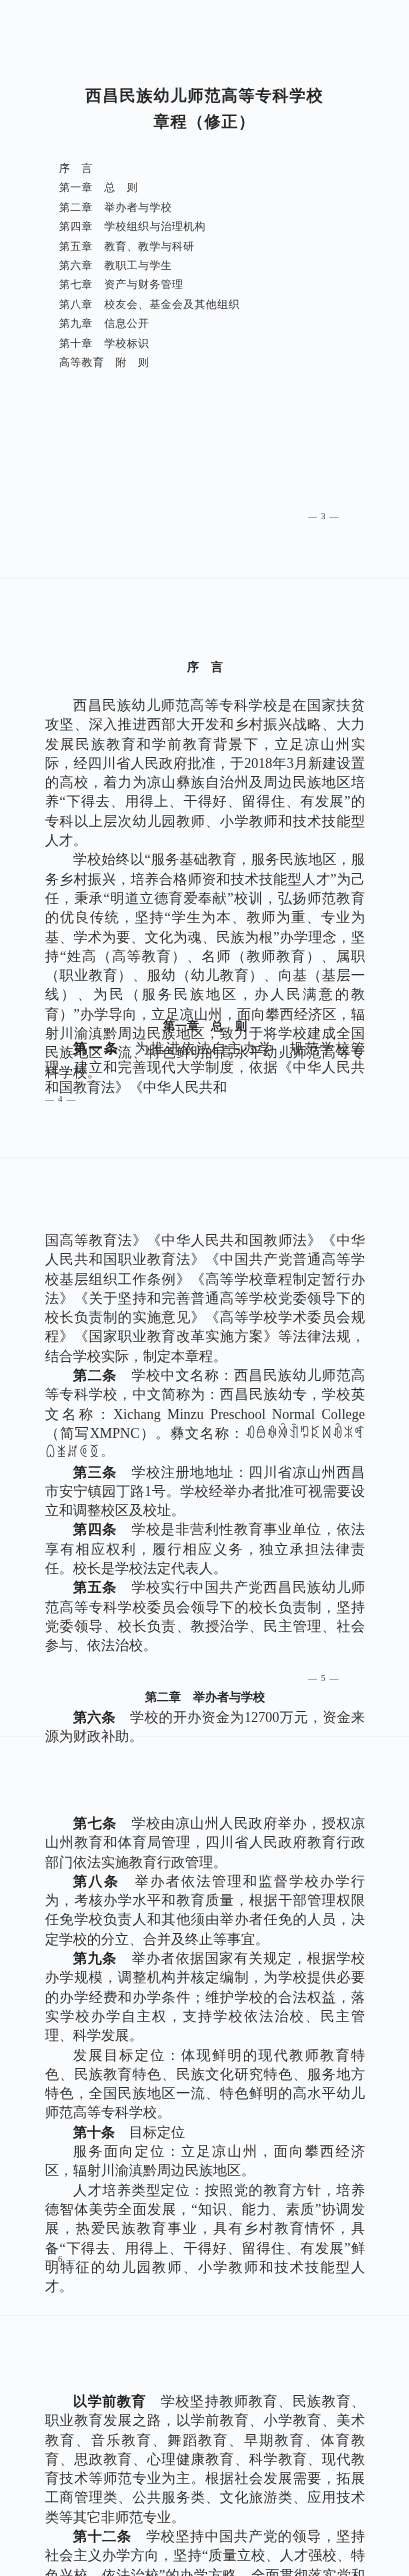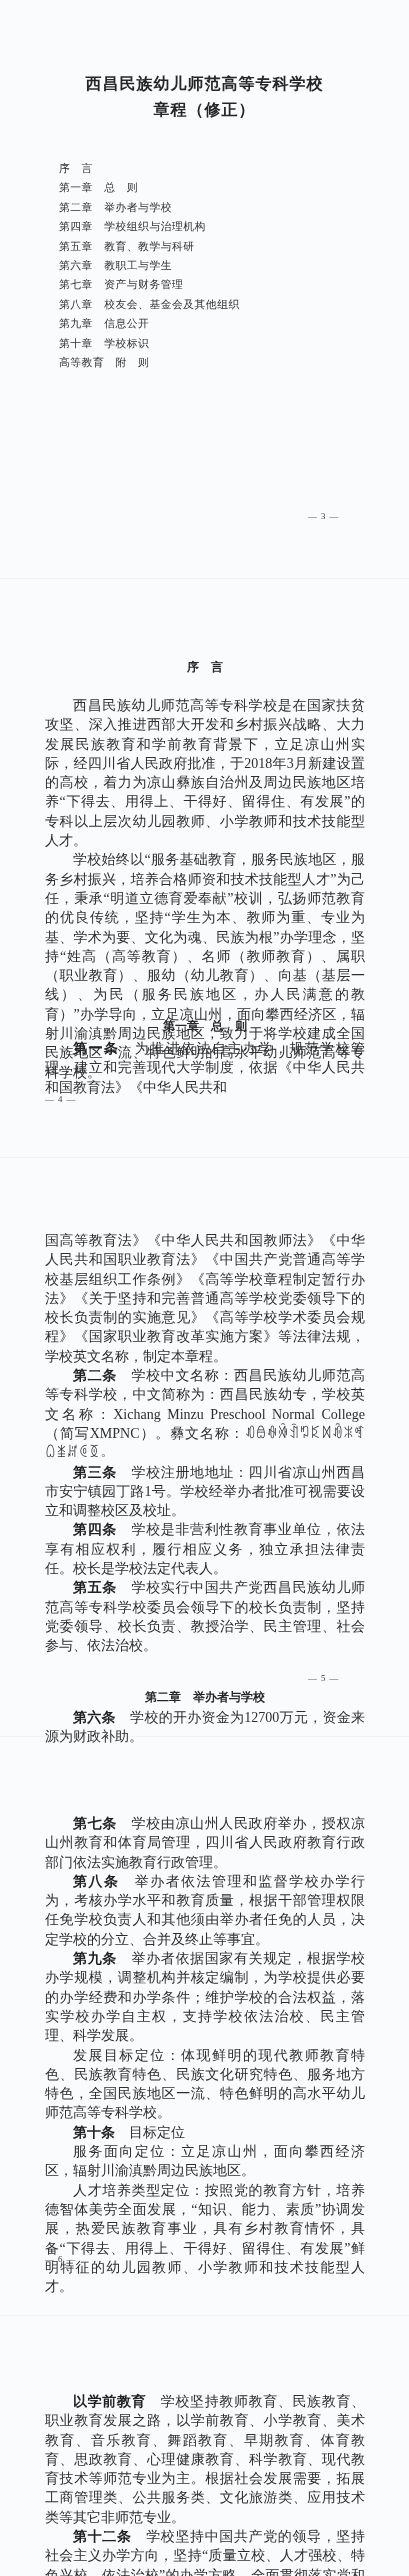--- a/index.html
+++ b/index.html
@@ -19,21 +19,21 @@
   .page {
     position: relative;
     width: 409px;
     height: 578px;
   }
   .page + .page {
     border-top: 0.5px solid rgba(70, 90, 110, 0.05);
   }
   .doc-title {
     position: absolute;
-    top: 71px;
+    top: 83px;
     left: 0;
     width: 100%;
     text-align: center;
     font-weight: bold;
     font-size: 16px;
     line-height: 26px;
     letter-spacing: 1px;
     color: #262626;
   }
   .toc {
@@ -128,21 +128,21 @@
     <div class="abs section-heading" style="top:438px">第一章　总　则</div>
     <div class="flow" style="top:460px">
         <div class="para indent"><b>第一条</b>　为推进依法自主办学，规范学校管理，建立和完善现代大学制度，依据《中华人民共和国教育法》《中华人民共和</div>
       </div>
     <div class="page-number pn-left" style="top:514px">— 4 —</div>
   </div>
 
   <div class="page">
     <div class="flow" style="top:73px">
       <div>
-          <div class="para">国高等教育法》《中华人民共和国教师法》《中华人民共和国职业教育法》《中国共产党普通高等学校基层组织工作条例》《高等学校章程制定暂行办法》《关于坚持和完善普通高等学校党委领导下的校长负责制的实施意见》《高等学校学术委员会规程》《国家职业教育改革实施方案》等法律法规，学校英文名称，制定本章程。</div>
+          <div class="para">国高等教育法》《中华人民共和国教师法》《中华人民共和国职业教育法》《中国共产党普通高等学校基层组织工作条例》《高等学校章程制定暂行办法》《关于坚持和完善普通高等学校党委领导下的校长负责制的实施意见》《高等学校学术委员会规程》《国家职业教育改革实施方案》等法律法规，结合学校实际，制定本章程。</div>
           <div class="para indent"><b>第二条</b>　学校中文名称：西昌民族幼儿师范高等专科学校，中文简称为：西昌民族幼专，学校英文名称：Xichang Minzu Preschool Normal College（简写XMPNC）。彝文名称：ꀒꎂꊿꋅꀉꑳꌅꉙꀐꍝꈩꑘꁧꏦꏲꅉ。</div>
           <div class="para indent"><b>第三条</b>　学校注册地地址：四川省凉山州西昌市安宁镇园丁路1号。学校经举办者批准可视需要设立和调整校区及校址。</div>
           <div class="para indent"><b>第四条</b>　学校是非营利性教育事业单位，依法享有相应权利，履行相应义务，独立承担法律责任。校长是学校法定代表人。</div>
           <div class="para indent"><b>第五条</b>　学校实行中国共产党西昌民族幼儿师范高等专科学校委员会领导下的校长负责制，坚持党委领导、校长负责、教授治学、民主管理、社会参与、依法治校。</div>
         </div>
       <div class="section-heading heading-mid">第二章　举办者与学校</div>
       <div>
           <div class="para indent"><b>第六条</b>　学校的开办资金为12700万元，资金来源为财政补助。</div>
         </div>
     </div>

